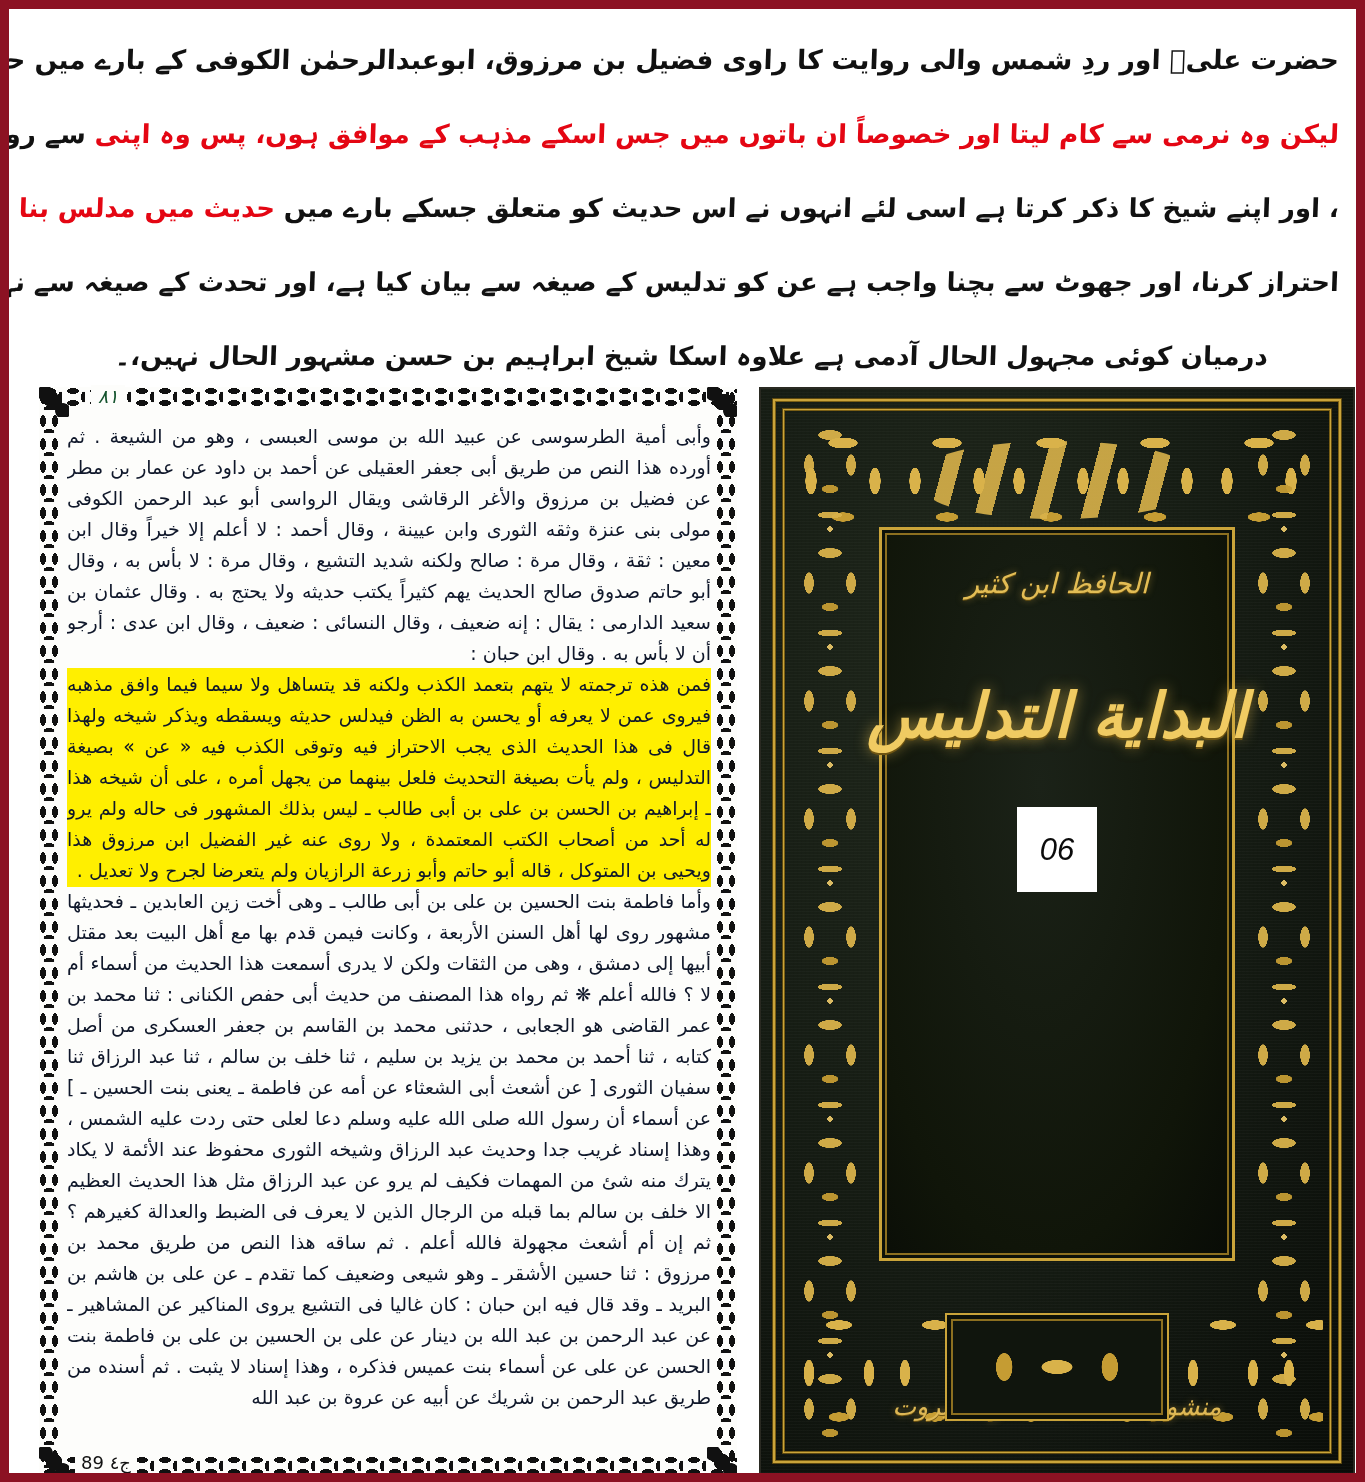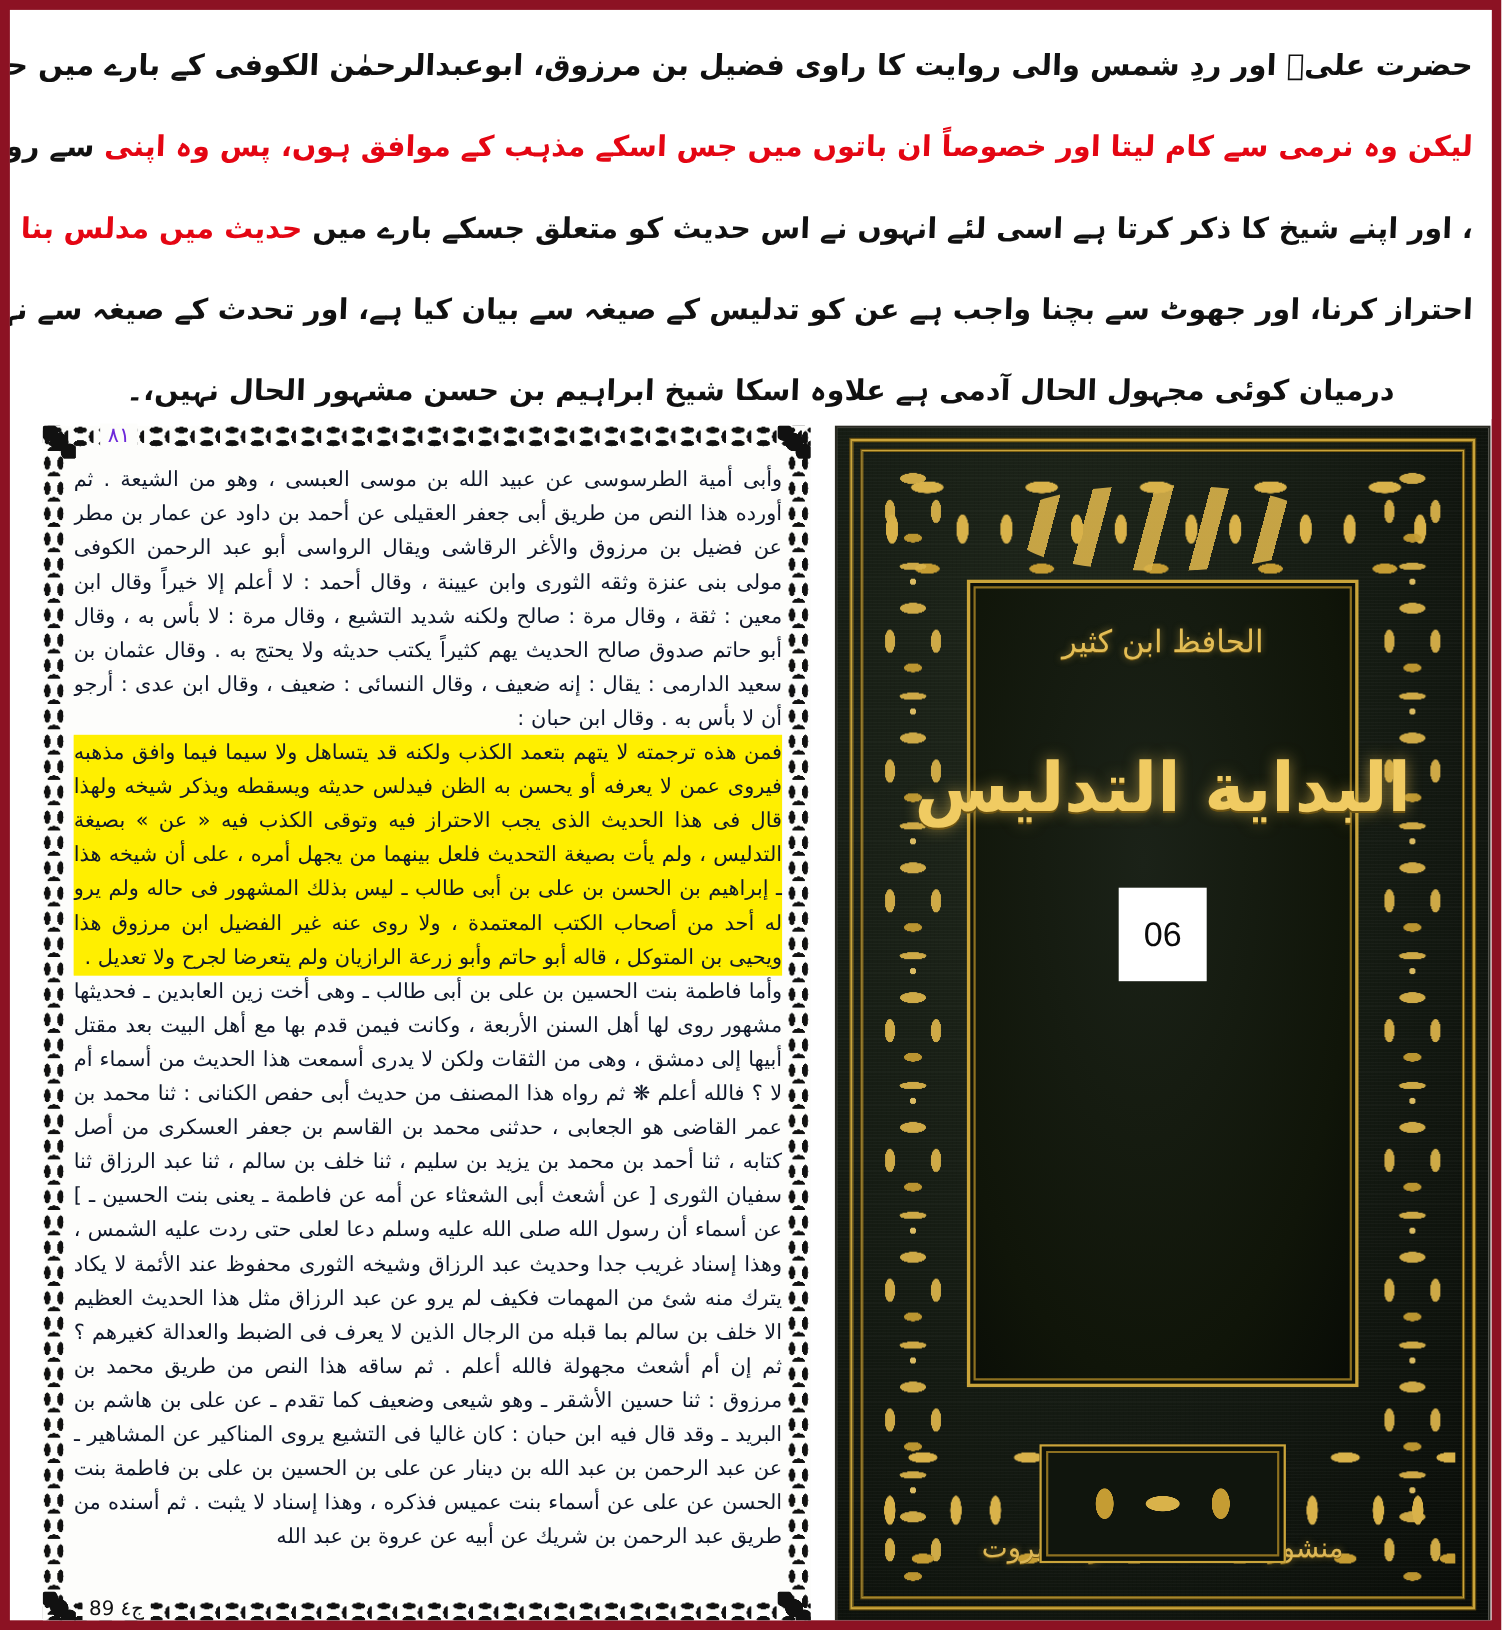--- a/index.html
+++ b/index.html
@@ -124,24 +124,25 @@
   .chain-corner.tr { right:0; top:0; }
   .chain-corner.bl { left:0; bottom:0; }
   .chain-corner.br { right:0; bottom:0; }
 
   .scan-folio-top {
     position: absolute;
     left: 52px;
     top: -2px;
     font-family: "DejaVu Sans", sans-serif;
     font-size: 19px;
-    color: #6d28d9;
+    color: #14532d;
     background: #fdfdfb;
     padding: 0 7px;
     z-index: 3;
+    font-style: italic;
   }
   .scan-folio-bottom {
     position: absolute;
     left: 36px;
     bottom: 4px;
     font-family: "DejaVu Sans", sans-serif;
     font-size: 18px;
     color: #111;
     background: #fdfdfb;
     padding: 0 6px;
@@ -177,20 +178,21 @@
     position: absolute;
     right: 10px;
     top: 6px;
     width: 596px;
     height: 1088px;
     background:
       radial-gradient(ellipse at 35% 28%, #20281c 0%, #141a12 55%, #090c08 100%);
     box-sizing: border-box;
     border: 2px solid #2a2a22;
     overflow: hidden;
+    font-style: italic;
   }
   .cover .grain {
     position: absolute; inset: 0;
     background-image:
       repeating-linear-gradient(0deg, rgba(255,255,255,.025) 0 1px, transparent 1px 3px),
       repeating-linear-gradient(90deg, rgba(0,0,0,.05) 0 1px, transparent 1px 4px);
     pointer-events: none;
   }
   
   .gold-rule {

